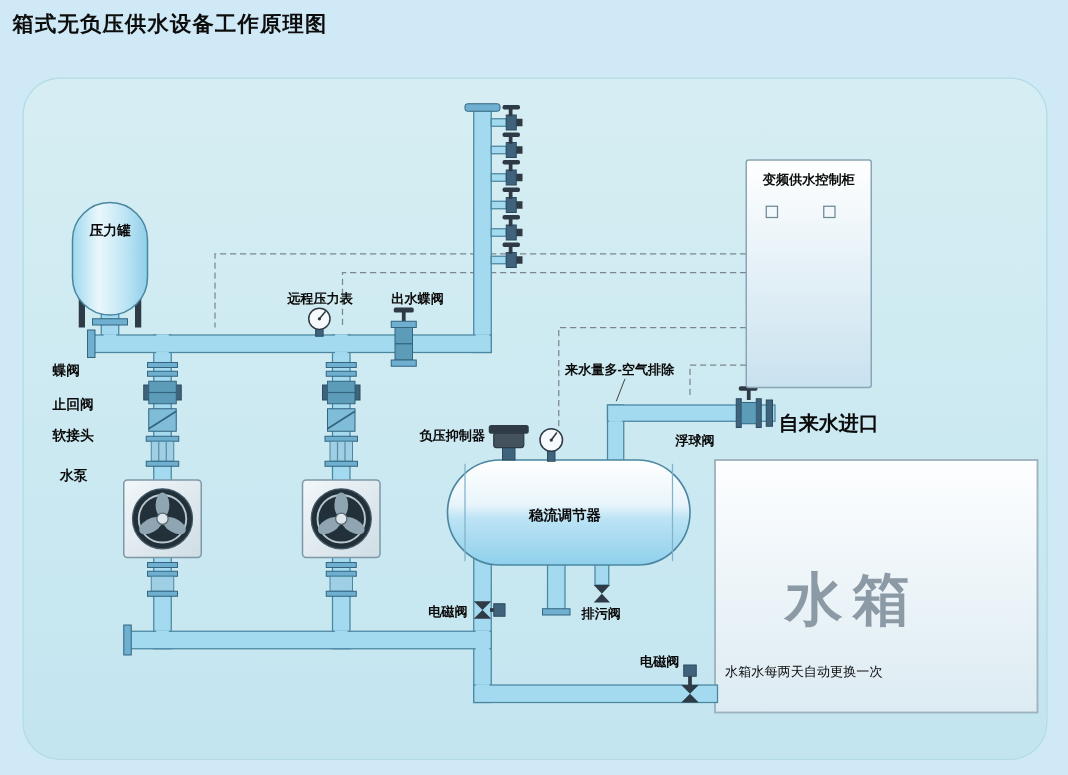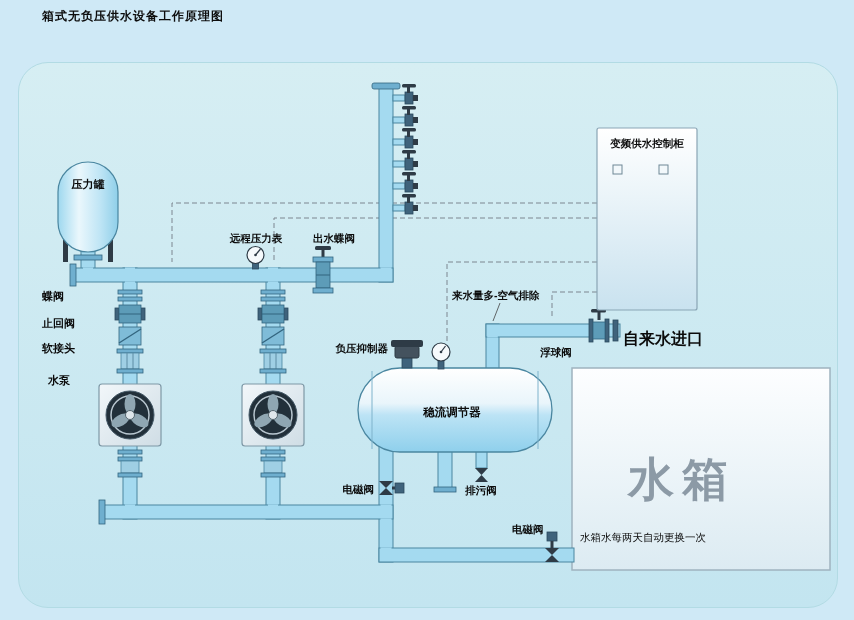--- a/index.html
+++ b/index.html
@@ -3,21 +3,21 @@
 <meta charset="utf-8">
 <style>
   html,body { margin:0; padding:0; }
   body {
     width:854px; height:620px; position:relative; overflow:hidden;
     background:#cfe9f6;
     font-family:"Liberation Sans", sans-serif;
   }
   .title {
     position:absolute; left:10px; top:8px;
-    font-size:12px; font-weight:800; color:#0d0d0d; letter-spacing:1px;margin-left:32px;
+    font-size:17px; font-weight:800; color:#0d0d0d; letter-spacing:1px;
   }
   .panel {
     position:absolute; left:18px; top:62px; width:818px; height:544px;
     border-radius:30px;
     background:linear-gradient(180deg,#d6eef3,#c3e5f0);
     border:1px solid #b2dbe4;
   }
   svg.diagram { position:absolute; left:0; top:0; }
 
   .pipe   { fill:#a4daf0; stroke:#4a86a0; stroke-width:1; }

